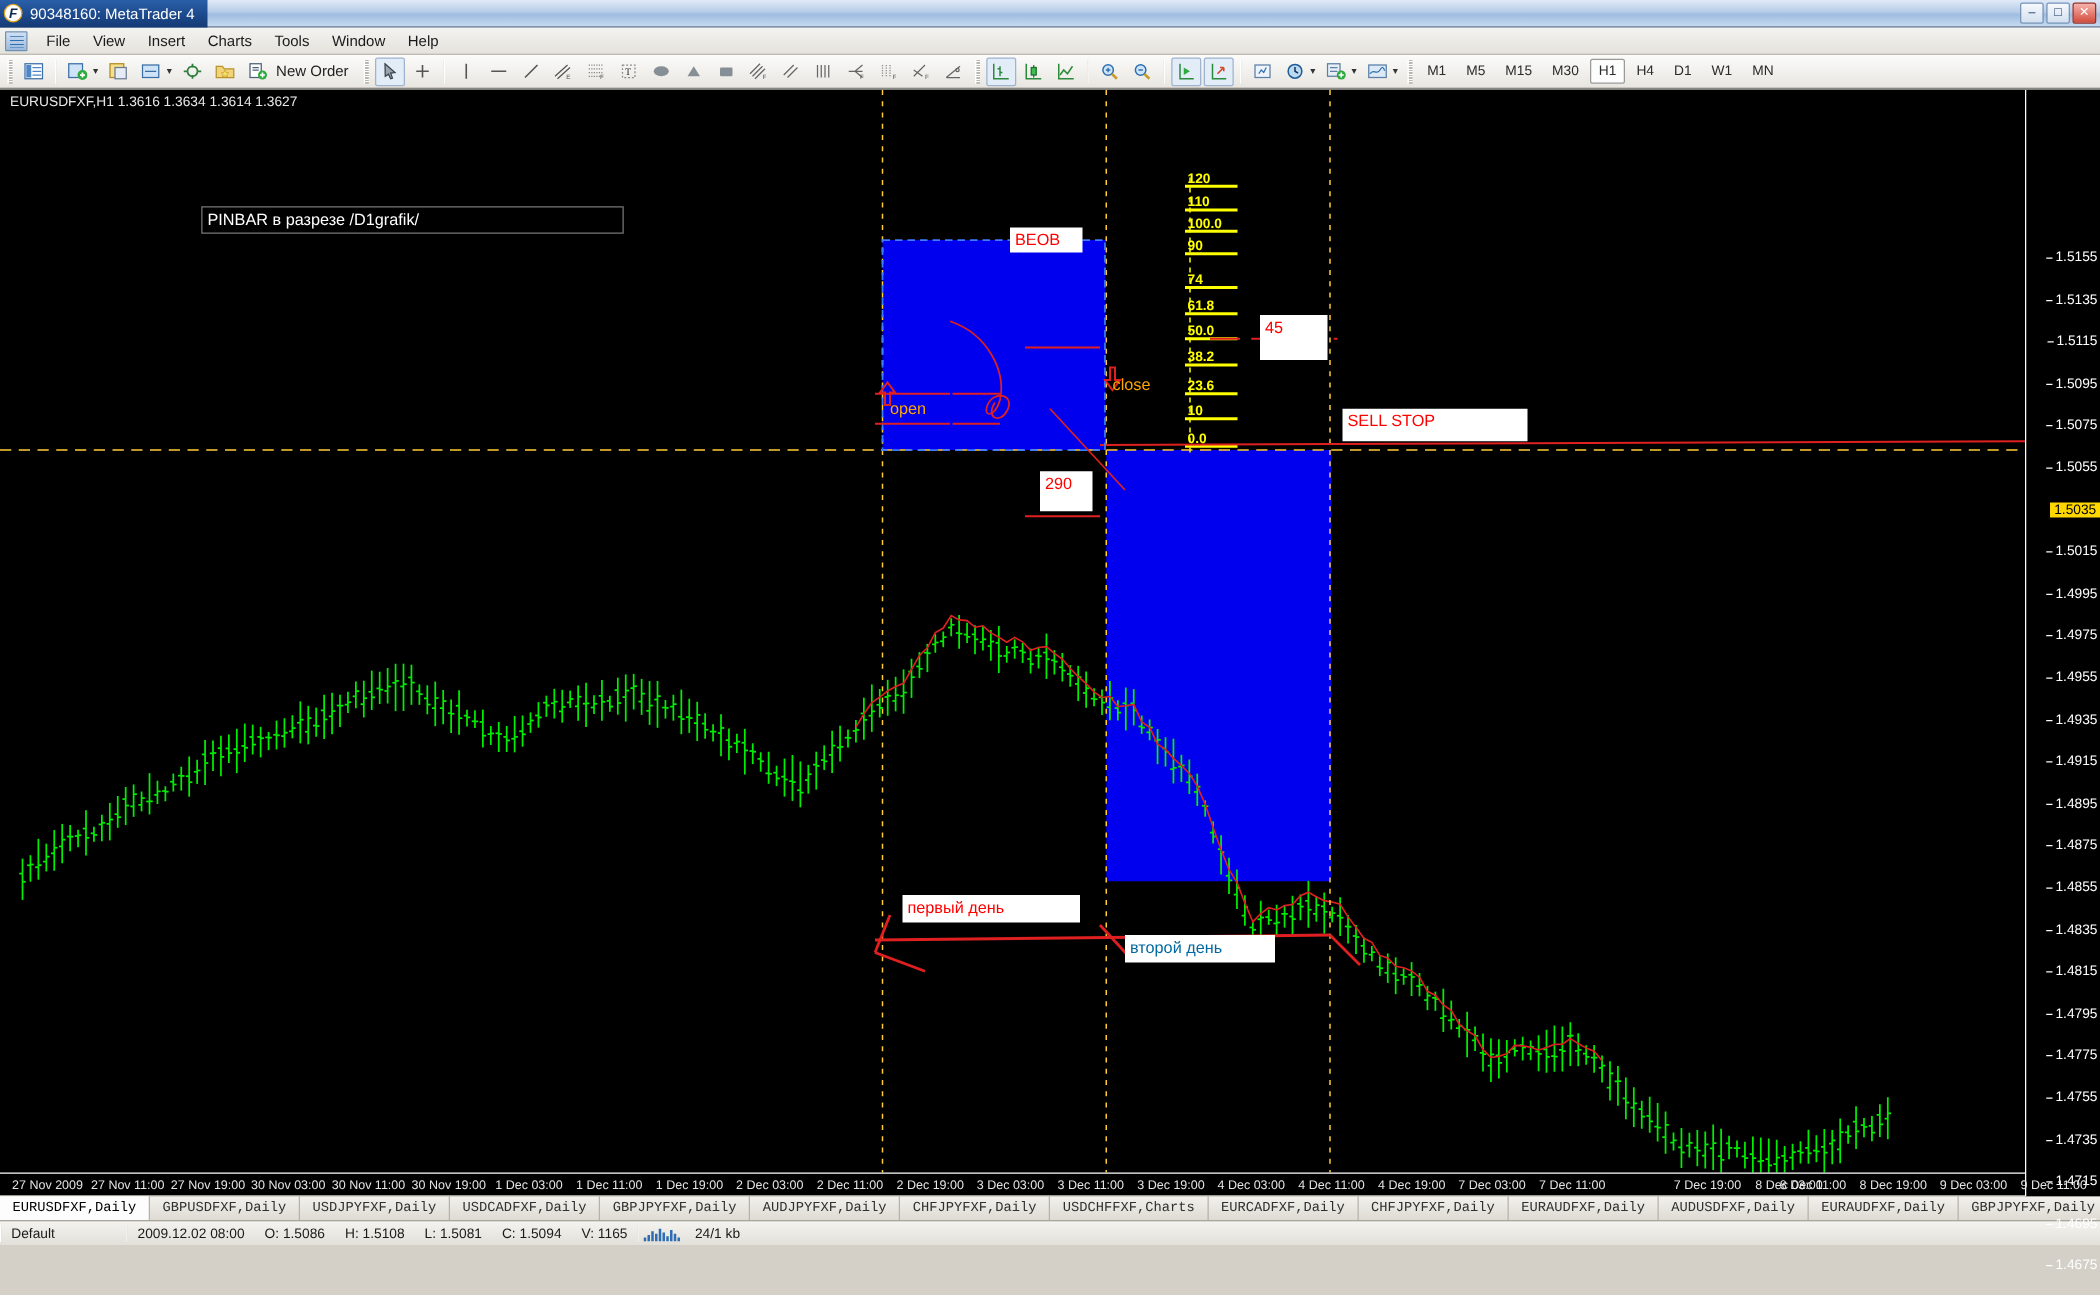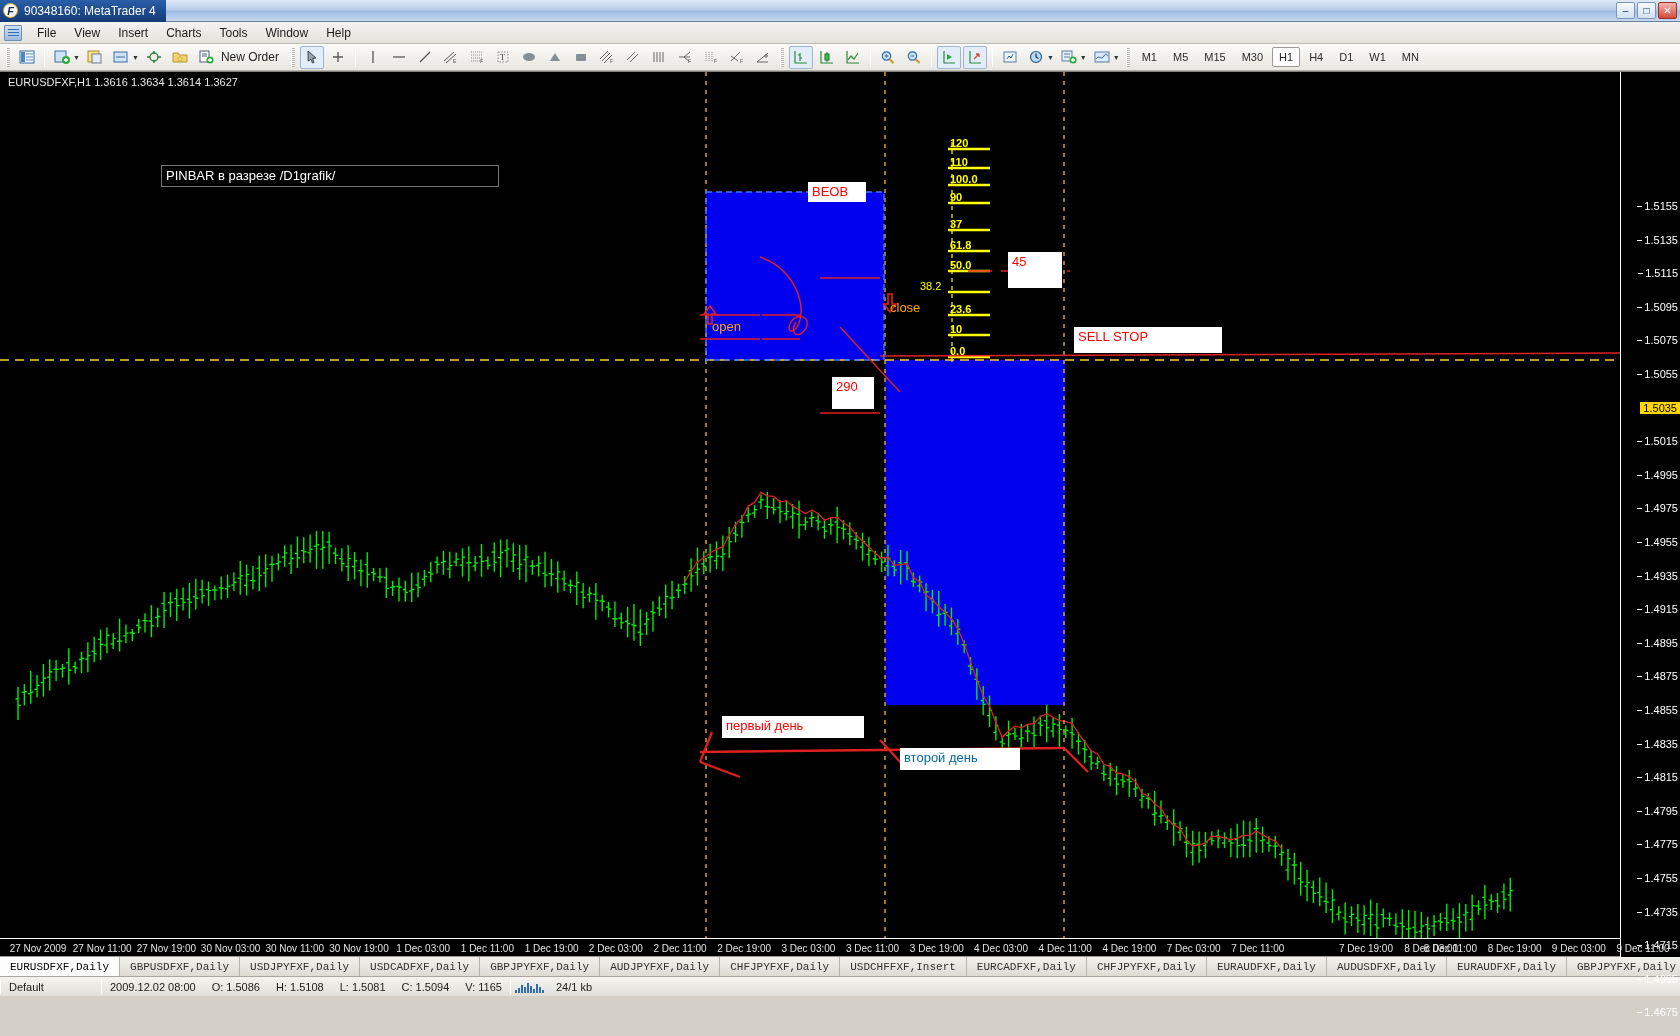--- a/index.html
+++ b/index.html
@@ -1241,24 +1241,24 @@
       <div class="note-box" style="left: 900px; top: 676px; width: 120px; height: 22px; color: #0369a1;"><span>второй день</span></div>
       <div style="position: absolute; z-index: 27; font-size: 13px; white-space: nowrap; left: 712px; top: 247px; color: rgb(255, 165, 0);">open</div>
       <div style="position: absolute; z-index: 27; font-size: 13px; white-space: nowrap; left: 890px; top: 228px; color: rgb(255, 165, 0);">close</div>
     </div>
 
   <div id="fib-labels">
       <div style="position: absolute; z-index: 27; font-size: 11px; font-weight: bold; color: rgb(255, 255, 0); left: 950px; top: 77px; transform: translateY(-100%); white-space: nowrap;">120</div>
       <div style="position: absolute; z-index: 27; font-size: 11px; font-weight: bold; color: rgb(255, 255, 0); left: 950px; top: 96px; transform: translateY(-100%); white-space: nowrap;">110</div>
       <div style="position: absolute; z-index: 27; font-size: 11px; font-weight: bold; color: rgb(255, 255, 0); left: 950px; top: 113px; transform: translateY(-100%); white-space: nowrap;">100.0</div>
       <div style="position: absolute; z-index: 27; font-size: 11px; font-weight: bold; color: rgb(255, 255, 0); left: 950px; top: 131px; transform: translateY(-100%); white-space: nowrap;">90</div>
-      <div style="position: absolute; z-index: 27; font-size: 11px; font-weight: bold; color: rgb(255, 255, 0); left: 950px; top: 158px; transform: translateY(-100%); white-space: nowrap;">37</div>
+      <div style="position: absolute; z-index: 27; font-size: 11px; font-weight: bold; color: rgb(255, 255, 0); left: 950px; top: 158px; transform: translateY(-100%); white-space: nowrap;">74</div>
       <div style="position: absolute; z-index: 27; font-size: 11px; font-weight: bold; color: rgb(255, 255, 0); left: 950px; top: 179px; transform: translateY(-100%); white-space: nowrap;">61.8</div>
       <div style="position: absolute; z-index: 27; font-size: 11px; font-weight: bold; color: rgb(255, 255, 0); left: 950px; top: 199px; transform: translateY(-100%); white-space: nowrap;">50.0</div>
-      <div style="position: absolute; z-index: 27; font-size: 11px; font-weight: normal; color: rgb(255, 255, 0); left: 920px; top: 220px; transform: translateY(-100%); white-space: nowrap;">38.2</div>
+      <div style="position: absolute; z-index: 27; font-size: 11px; font-weight: bold; color: rgb(255, 255, 0); left: 950px; top: 220px; transform: translateY(-100%); white-space: nowrap;">38.2</div>
       <div style="position: absolute; z-index: 27; font-size: 11px; font-weight: bold; color: rgb(255, 255, 0); left: 950px; top: 243px; transform: translateY(-100%); white-space: nowrap;">23.6</div>
       <div style="position: absolute; z-index: 27; font-size: 11px; font-weight: bold; color: rgb(255, 255, 0); left: 950px; top: 263px; transform: translateY(-100%); white-space: nowrap;">10</div>
       <div style="position: absolute; z-index: 27; font-size: 11px; font-weight: bold; color: rgb(255, 255, 0); left: 950px; top: 285px; transform: translateY(-100%); white-space: nowrap;">0.0</div>
     </div>
 
   <div id="price-scale">
       <div class="price-tick" style="top: 98px;"><span class="dash"></span><span>1.5155</span></div>
       <div class="price-tick" style="top: 131.6px;"><span class="dash"></span><span>1.5135</span></div>
       <div class="price-tick" style="top: 165.2px;"><span class="dash"></span><span>1.5115</span></div>
       <div class="price-tick" style="top: 198.8px;"><span class="dash"></span><span>1.5095</span></div>
@@ -1317,21 +1317,21 @@
 
 <div id="chart-tabs">
   <div id="tabs-list" style="display:flex;">
       <div class="ctab active">EURUSDFXF,Daily</div>
       <div class="ctab">GBPUSDFXF,Daily</div>
       <div class="ctab">USDJPYFXF,Daily</div>
       <div class="ctab">USDCADFXF,Daily</div>
       <div class="ctab">GBPJPYFXF,Daily</div>
       <div class="ctab">AUDJPYFXF,Daily</div>
       <div class="ctab">CHFJPYFXF,Daily</div>
-      <div class="ctab">USDCHFFXF,Insert</div>
+      <div class="ctab">USDCHFFXF,Charts</div>
       <div class="ctab">EURCADFXF,Daily</div>
       <div class="ctab">CHFJPYFXF,Daily</div>
       <div class="ctab">EURAUDFXF,Daily</div>
       <div class="ctab">AUDUSDFXF,Daily</div>
       <div class="ctab">EURAUDFXF,Daily</div>
       <div class="ctab">GBPJPYFXF,Daily</div>
       <div class="ctab">CADJPYFXF,Daily</div>
     </div>
 
 </div>

